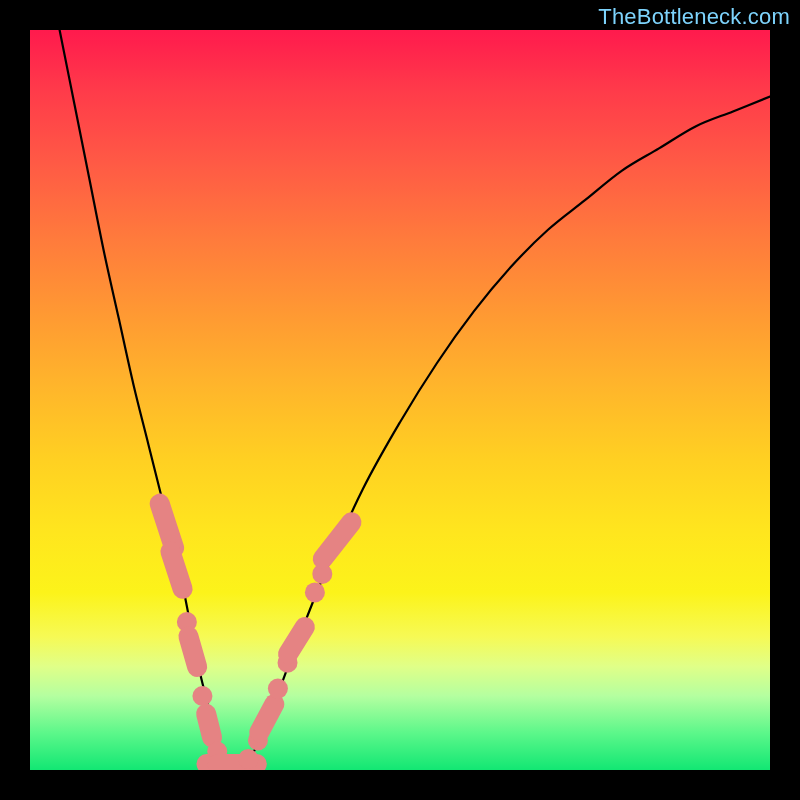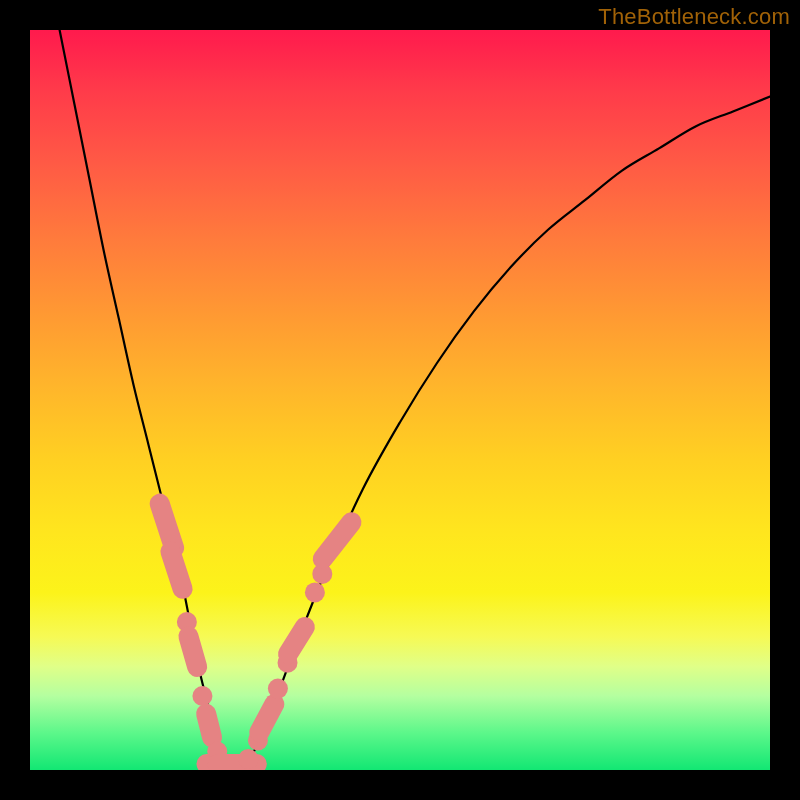--- a/index.html
+++ b/index.html
@@ -58,21 +58,21 @@
     stroke: none;
   }
   .pill {
     fill: #e58383;
     stroke: none;
   }
   .watermark {
     position: absolute;
     top: 4px;
     right: 10px;
-    color: #a16207;
+    color: #7dd3fc;
     font-size: 22px;
     font-weight: 500;
     letter-spacing: 0.2px;
     user-select: none;
   }
 </style>
 </head>
 <body>
 
 <div class="frame">

